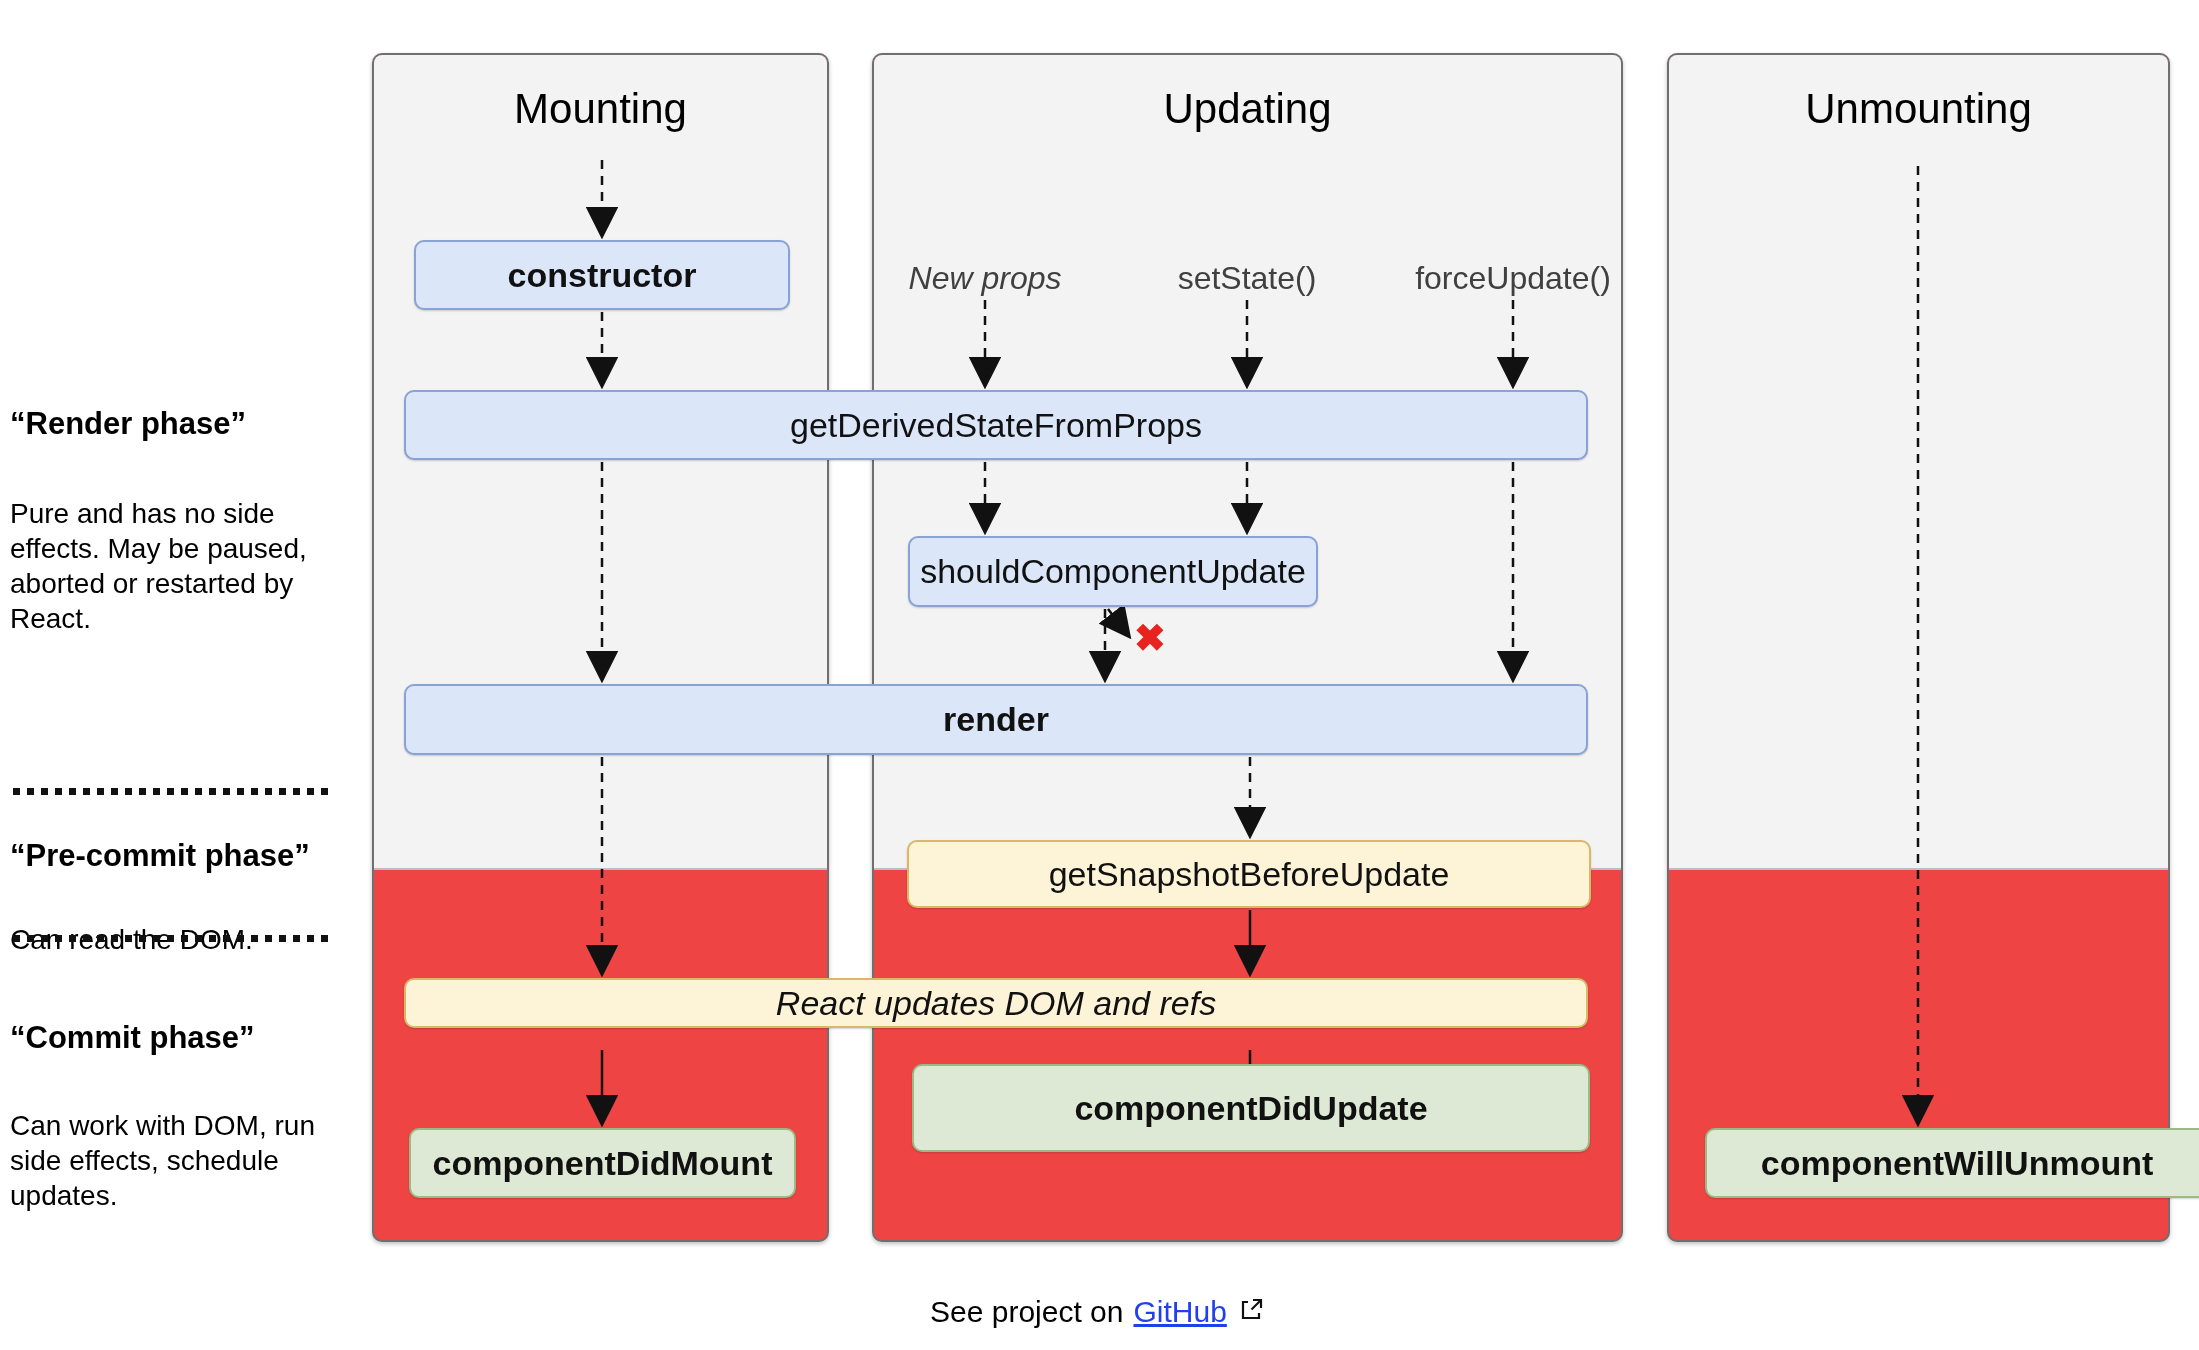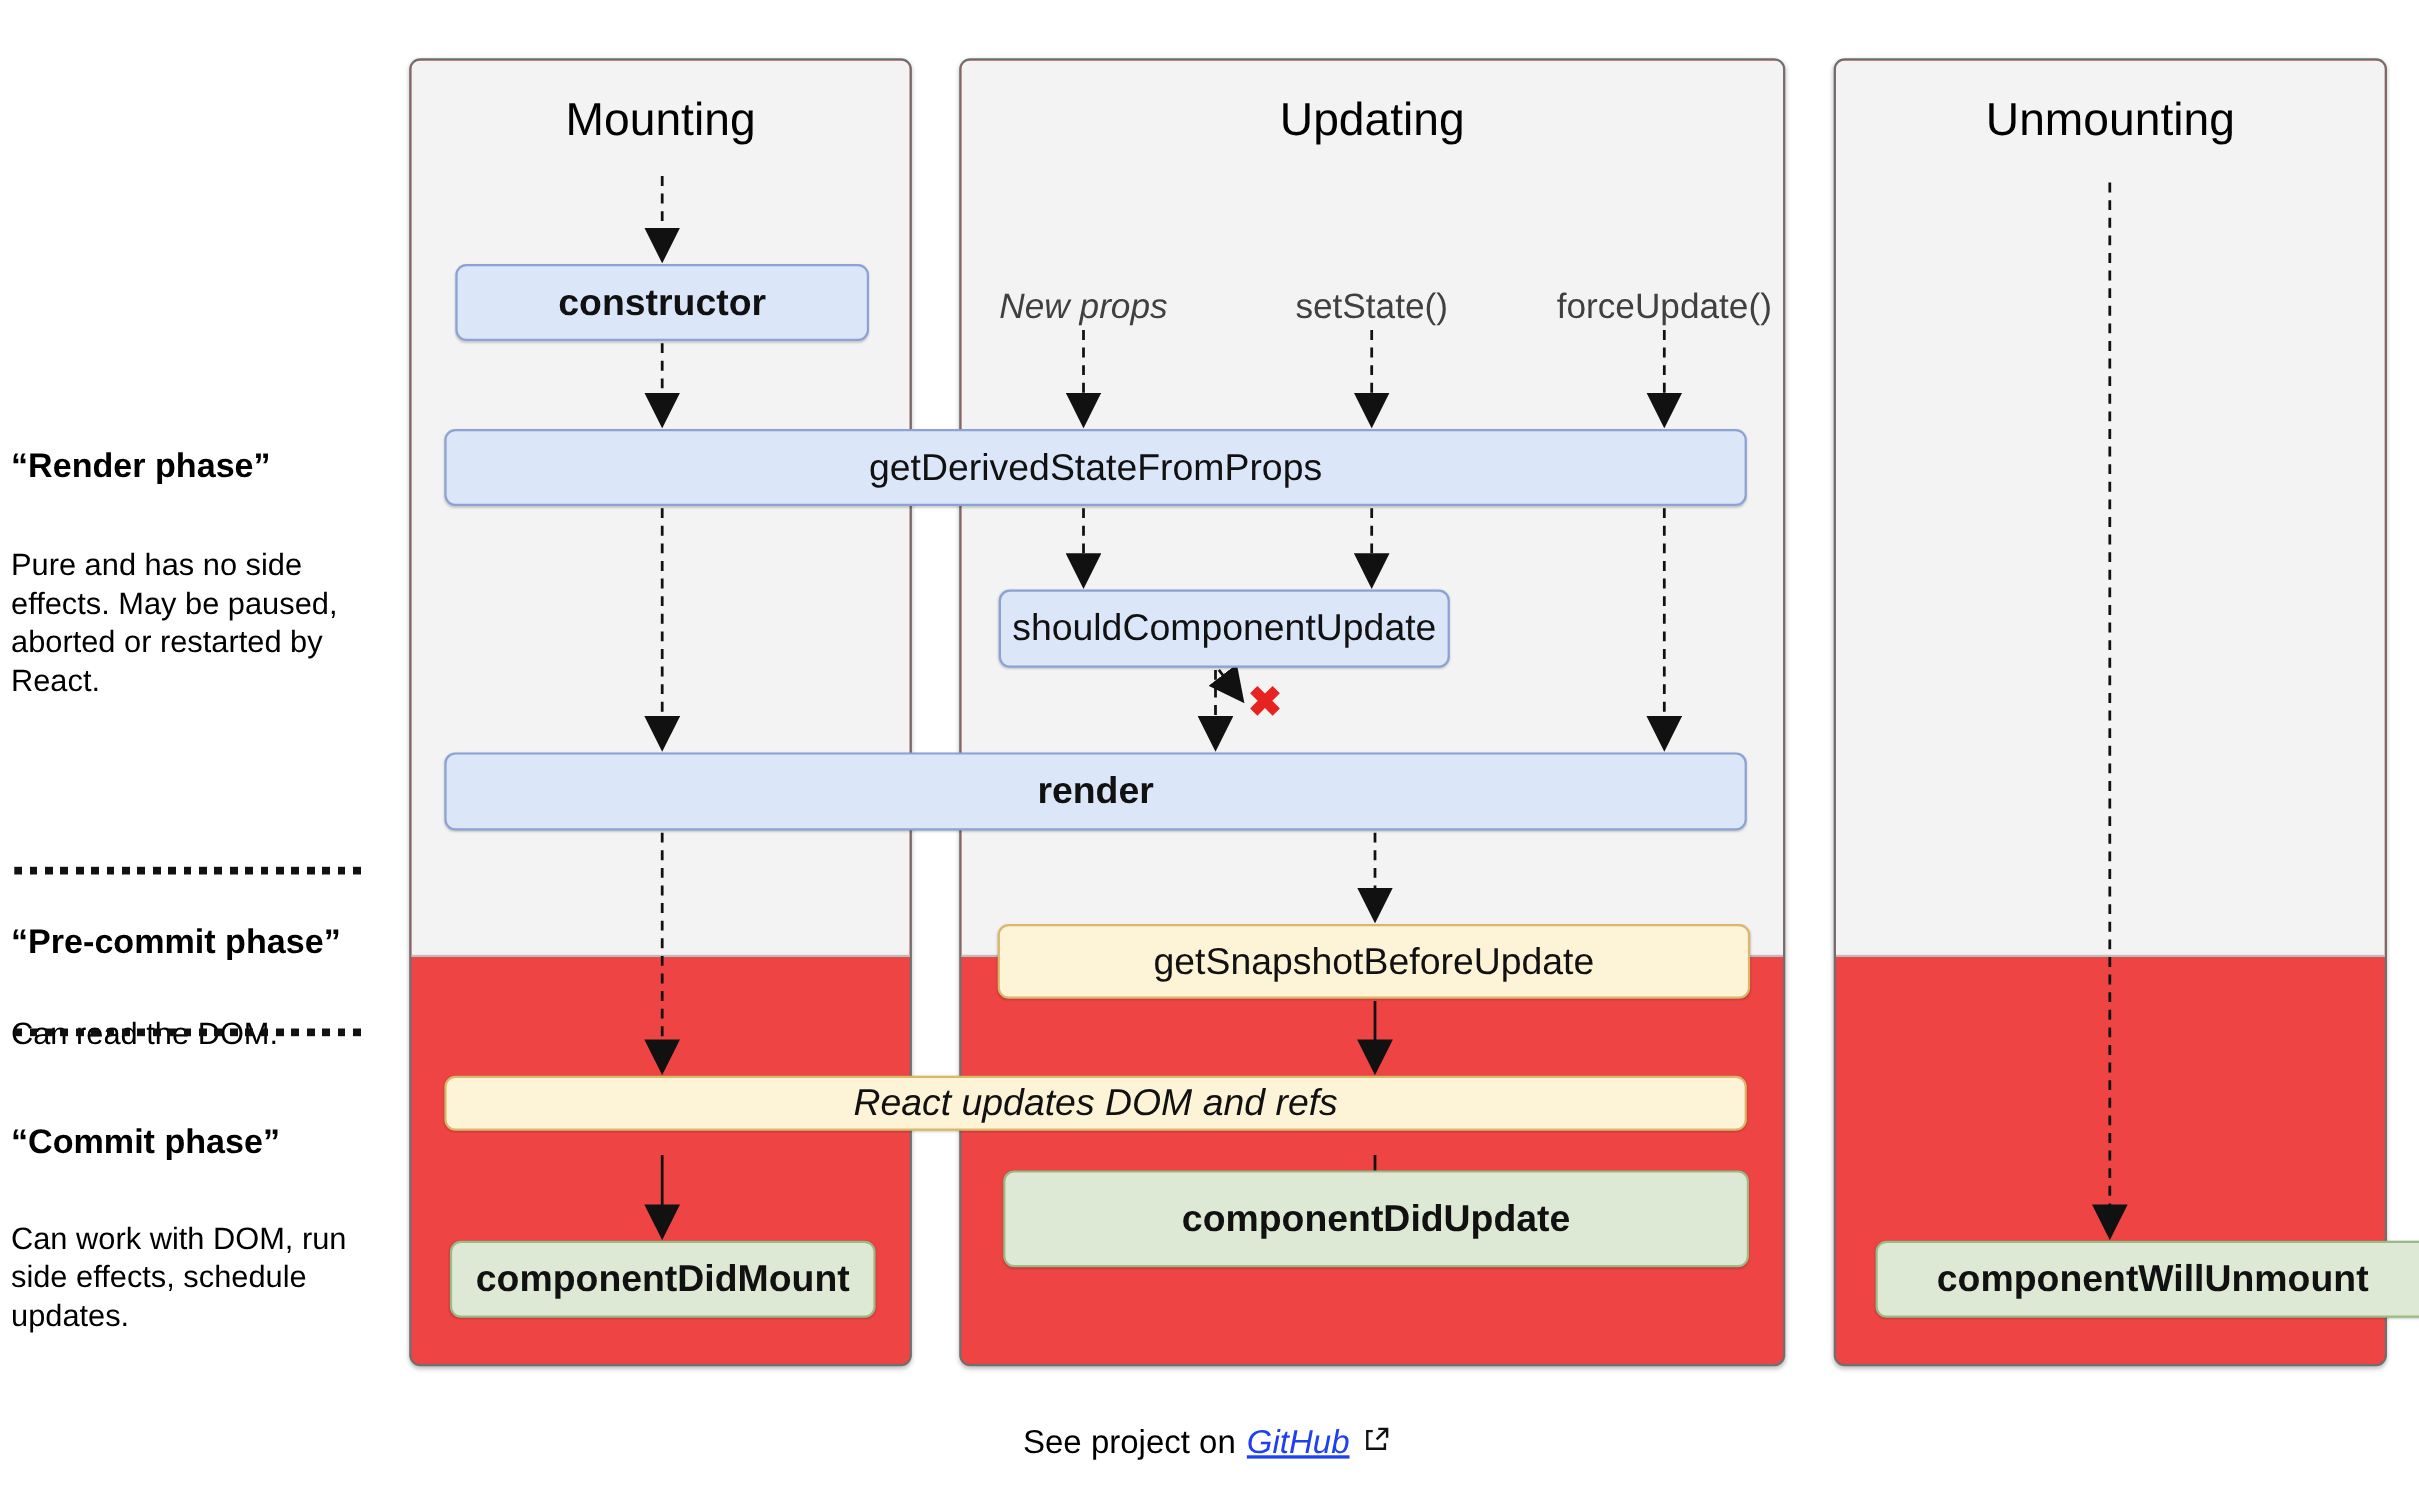--- a/index.html
+++ b/index.html
@@ -101,21 +101,21 @@
     position:absolute;left:1128px;top:616px;width:44px;height:44px;
     display:flex;align-items:center;justify-content:center;
     color:var(--stop-red);font-size:38px;font-weight:700;
   }
 
   .footer{
     position:absolute;left:930px;top:1292px;height:40px;
     display:flex;align-items:center;gap:10px;
     font-size:30px;color:#000;white-space:nowrap;
   }
-  .footer a{color:var(--link-blue);text-decoration:underline;cursor:pointer;font-style:italic;}
+  .footer a{color:var(--link-blue);text-decoration:underline;cursor:pointer;}
   .ext-icon{display:inline-block;margin-left:2px;}
 </style>
 </head>
 <body>
 
 <div id="canvas">
 
   <div class="column col-mounting">
     <div class="shade"></div>
     <div class="col-header">Mounting</div>

